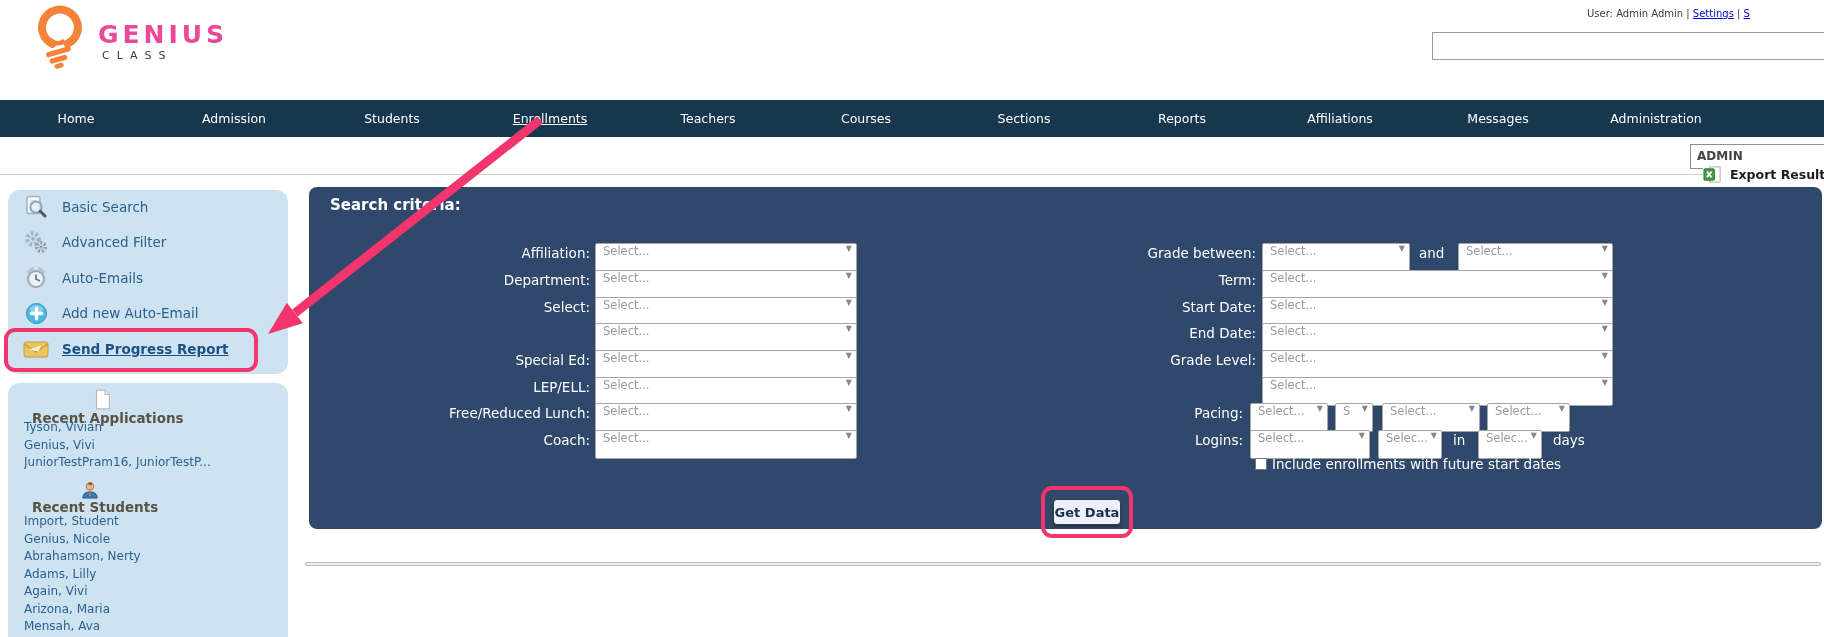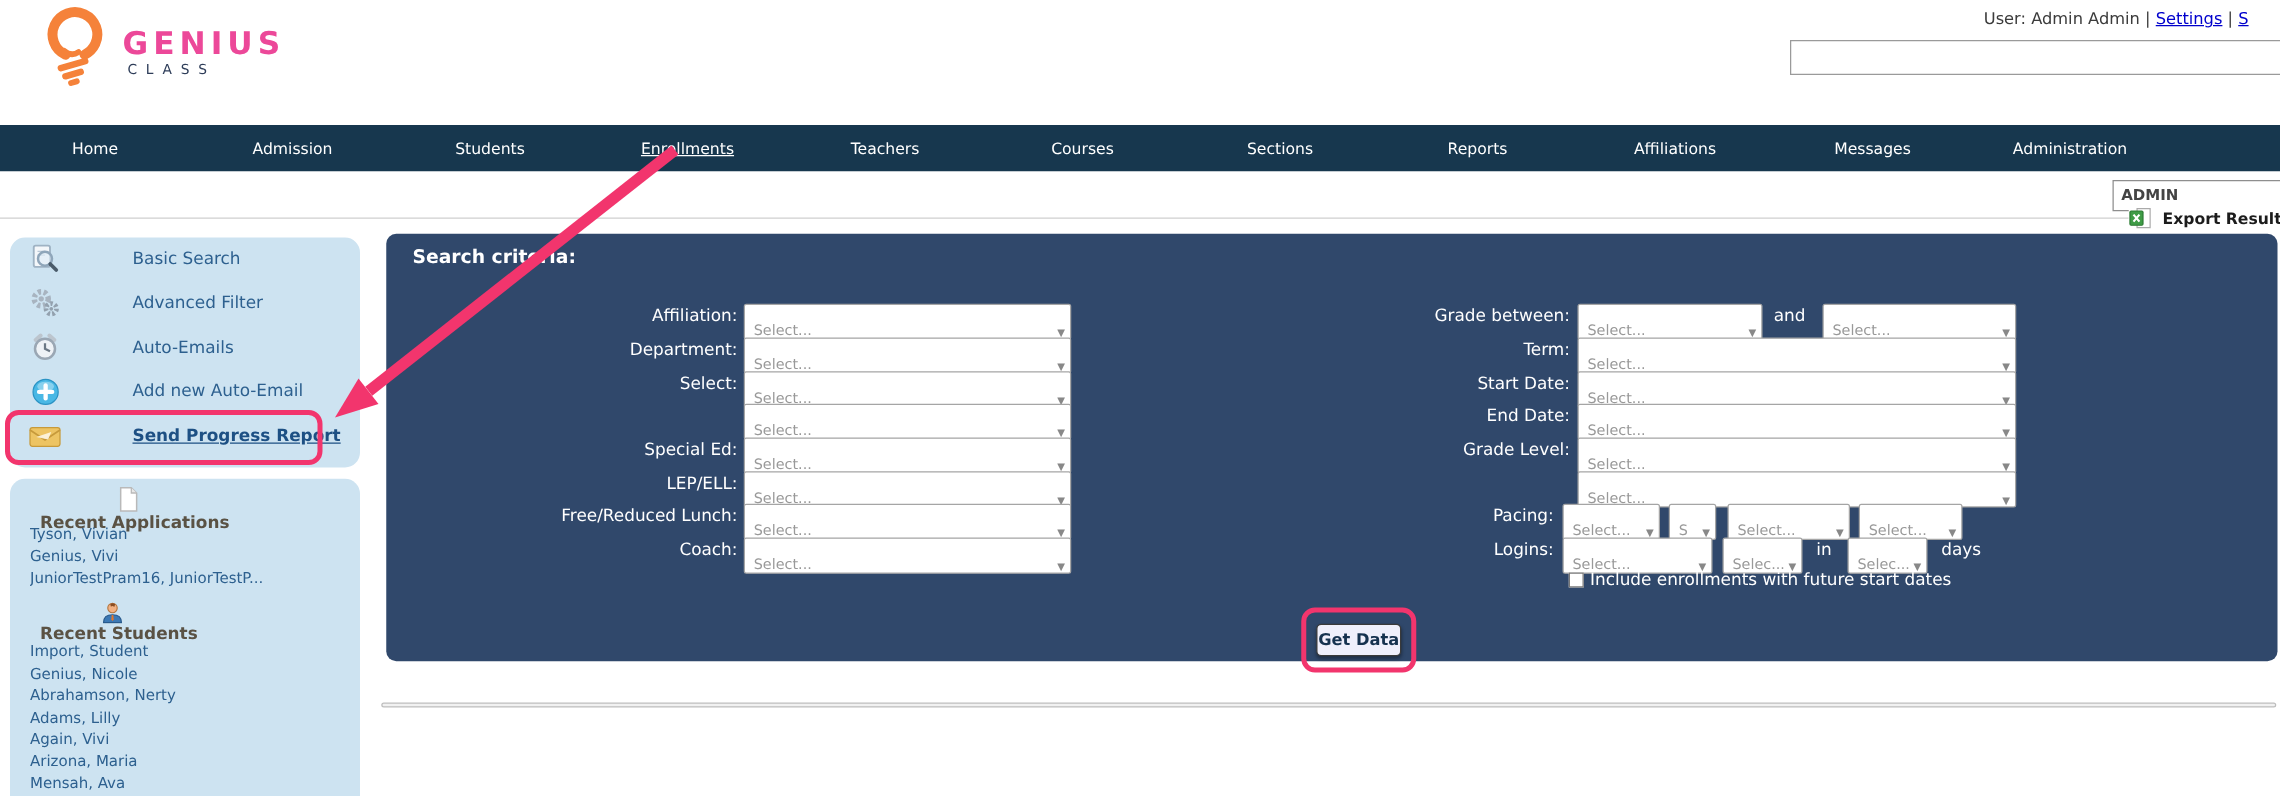--- a/index.html
+++ b/index.html
@@ -5,21 +5,21 @@
   * { margin:0; padding:0; box-sizing:border-box; }
   html,body { background:#fff; }
   body { font-family:"DejaVu Sans","Liberation Sans",sans-serif; }
   #screen { position:relative; width:1824px; height:637px; overflow:hidden; background:#fff; }
 
   
   .logo { position:absolute; left:28px; top:4px; display:flex; align-items:flex-start; }
   .logo-text { margin-left:8px; margin-top:18px; }
   .brand { font-size:25px; font-weight:bold; letter-spacing:4px; color:#ec4899; line-height:26px; }
   .brand-sub { font-size:11px; letter-spacing:7px; color:#2e3d59; margin-left:4px; margin-top:1px; }
-  .userline { position:absolute; left:1587px; top:8px; white-space:nowrap; font-size:13px; color:#3c3c3c; }
+  .userline { position:absolute; left:1587px; top:8px; white-space:nowrap; font-size:10px; color:#3c3c3c; }
   .userline a { color:#0000cc; text-decoration:underline; cursor:pointer; }
   .quick-search { position:absolute; left:1432px; top:32px; width:404px; height:28px;
                   border:1px solid #9a9a9a; background:#fff; font-size:13px; padding:0 6px; }
 
   
   .nav { position:absolute; left:-3px; top:100px; width:1900px; height:37px; background:#17374e; display:flex; }
   .nav-item { width:158px; text-align:center; line-height:37px; color:#fff; font-size:12.5px; cursor:pointer; white-space:nowrap; }
   .nav-item.active { text-decoration:underline; }
 
   .hline { position:absolute; left:0; top:174px; width:1703px; height:1px; background:#cfcfcf; }
@@ -29,37 +29,37 @@
                border:1px solid #8e8e8e; font-size:12px; font-weight:bold; color:#444;
                line-height:23px; padding-left:6px; }
   .export-row { position:absolute; left:1703px; top:165px; display:flex; align-items:center; cursor:pointer; background:#fff; padding-right:4px; }
   .export-label { font-size:12.5px; font-weight:bold; color:#1c1c1c; margin-left:8px; white-space:nowrap; }
 
   
   .side-panel { position:absolute; left:8px; width:280px; background:#cde3f1; border-radius:12px; }
   #side1 { top:190px; height:184px; }
   #side2 { top:383px; height:300px; }
   .menu-row { position:absolute; left:0; width:100%; height:30px; display:flex; align-items:center;
-              padding-left:14px; cursor:pointer;gap:44px; }
+              padding-left:14px; cursor:pointer; }
   .menu-icon { width:28px; height:28px; display:flex; align-items:center; justify-content:center; flex:none; }
   .menu-label { margin-left:12px; font-size:13.5px; color:#2d608f; white-space:nowrap; }
   .menu-label.strong { font-weight:bold; text-decoration:underline; color:#1d5084; }
   .side-header { position:absolute; left:14px; display:flex; align-items:center;flex-direction:column; }
   .side-header-label { margin-left:10px; font-size:13.5px; font-weight:bold; color:#5a5244; }
   .side-list { position:absolute; left:16px; right:8px; }
   .side-list div { font-size:12px; color:#2d608f; line-height:17.5px; white-space:nowrap; overflow:hidden; cursor:pointer; }
 
   
   .main-panel { position:absolute; left:309px; top:187px; width:1513px; height:342px;
                 background:#30486b; border-radius:8px; }
   .panel-title { position:absolute; left:21px; top:9px; font-size:15px; font-weight:bold; color:#fff; }
   .lbl { position:absolute; width:230px; text-align:right; color:#fff; font-size:13.5px; line-height:21px; white-space:nowrap; }
   .wlbl { position:absolute; color:#fff; font-size:13.5px; line-height:21px; }
   .sel { position:absolute; height:29px; background:#fff; border:1px solid #a5a5a5; border-radius:2px;
-         display:flex; align-items:flex-end; padding:0 4px 0 7px; cursor:pointer; overflow:hidden; }
+         display:flex; align-items:flex-start; padding:0 4px 0 7px; cursor:pointer; overflow:hidden; }
   .sel .ph { flex:1; font-size:11.5px; color:#999; white-space:nowrap; overflow:hidden; }
   .sel .arr { flex:none; color:#888; font-size:8px; margin-left:4px; }
   .sel .arr::after { content:"▼"; }
   .cb { position:absolute; width:12px; height:12px; background:#fff; border:1px solid #777; cursor:pointer; }
   .getdata { position:absolute; left:744px; top:312px; width:68px; height:26px; background:#efeffb;
              border:1px solid #3a3a3a; border-radius:4px; font-family:inherit; font-size:13px; font-weight:bold;
              color:#16324f; cursor:pointer; box-shadow:0 2px 3px rgba(0,0,0,.35); }
 
   .divider { position:absolute; left:305px; top:562px; width:1516px; height:4px;
              background:#f1f1f1; border:1px solid #bdbdbd; border-radius:2px; }

